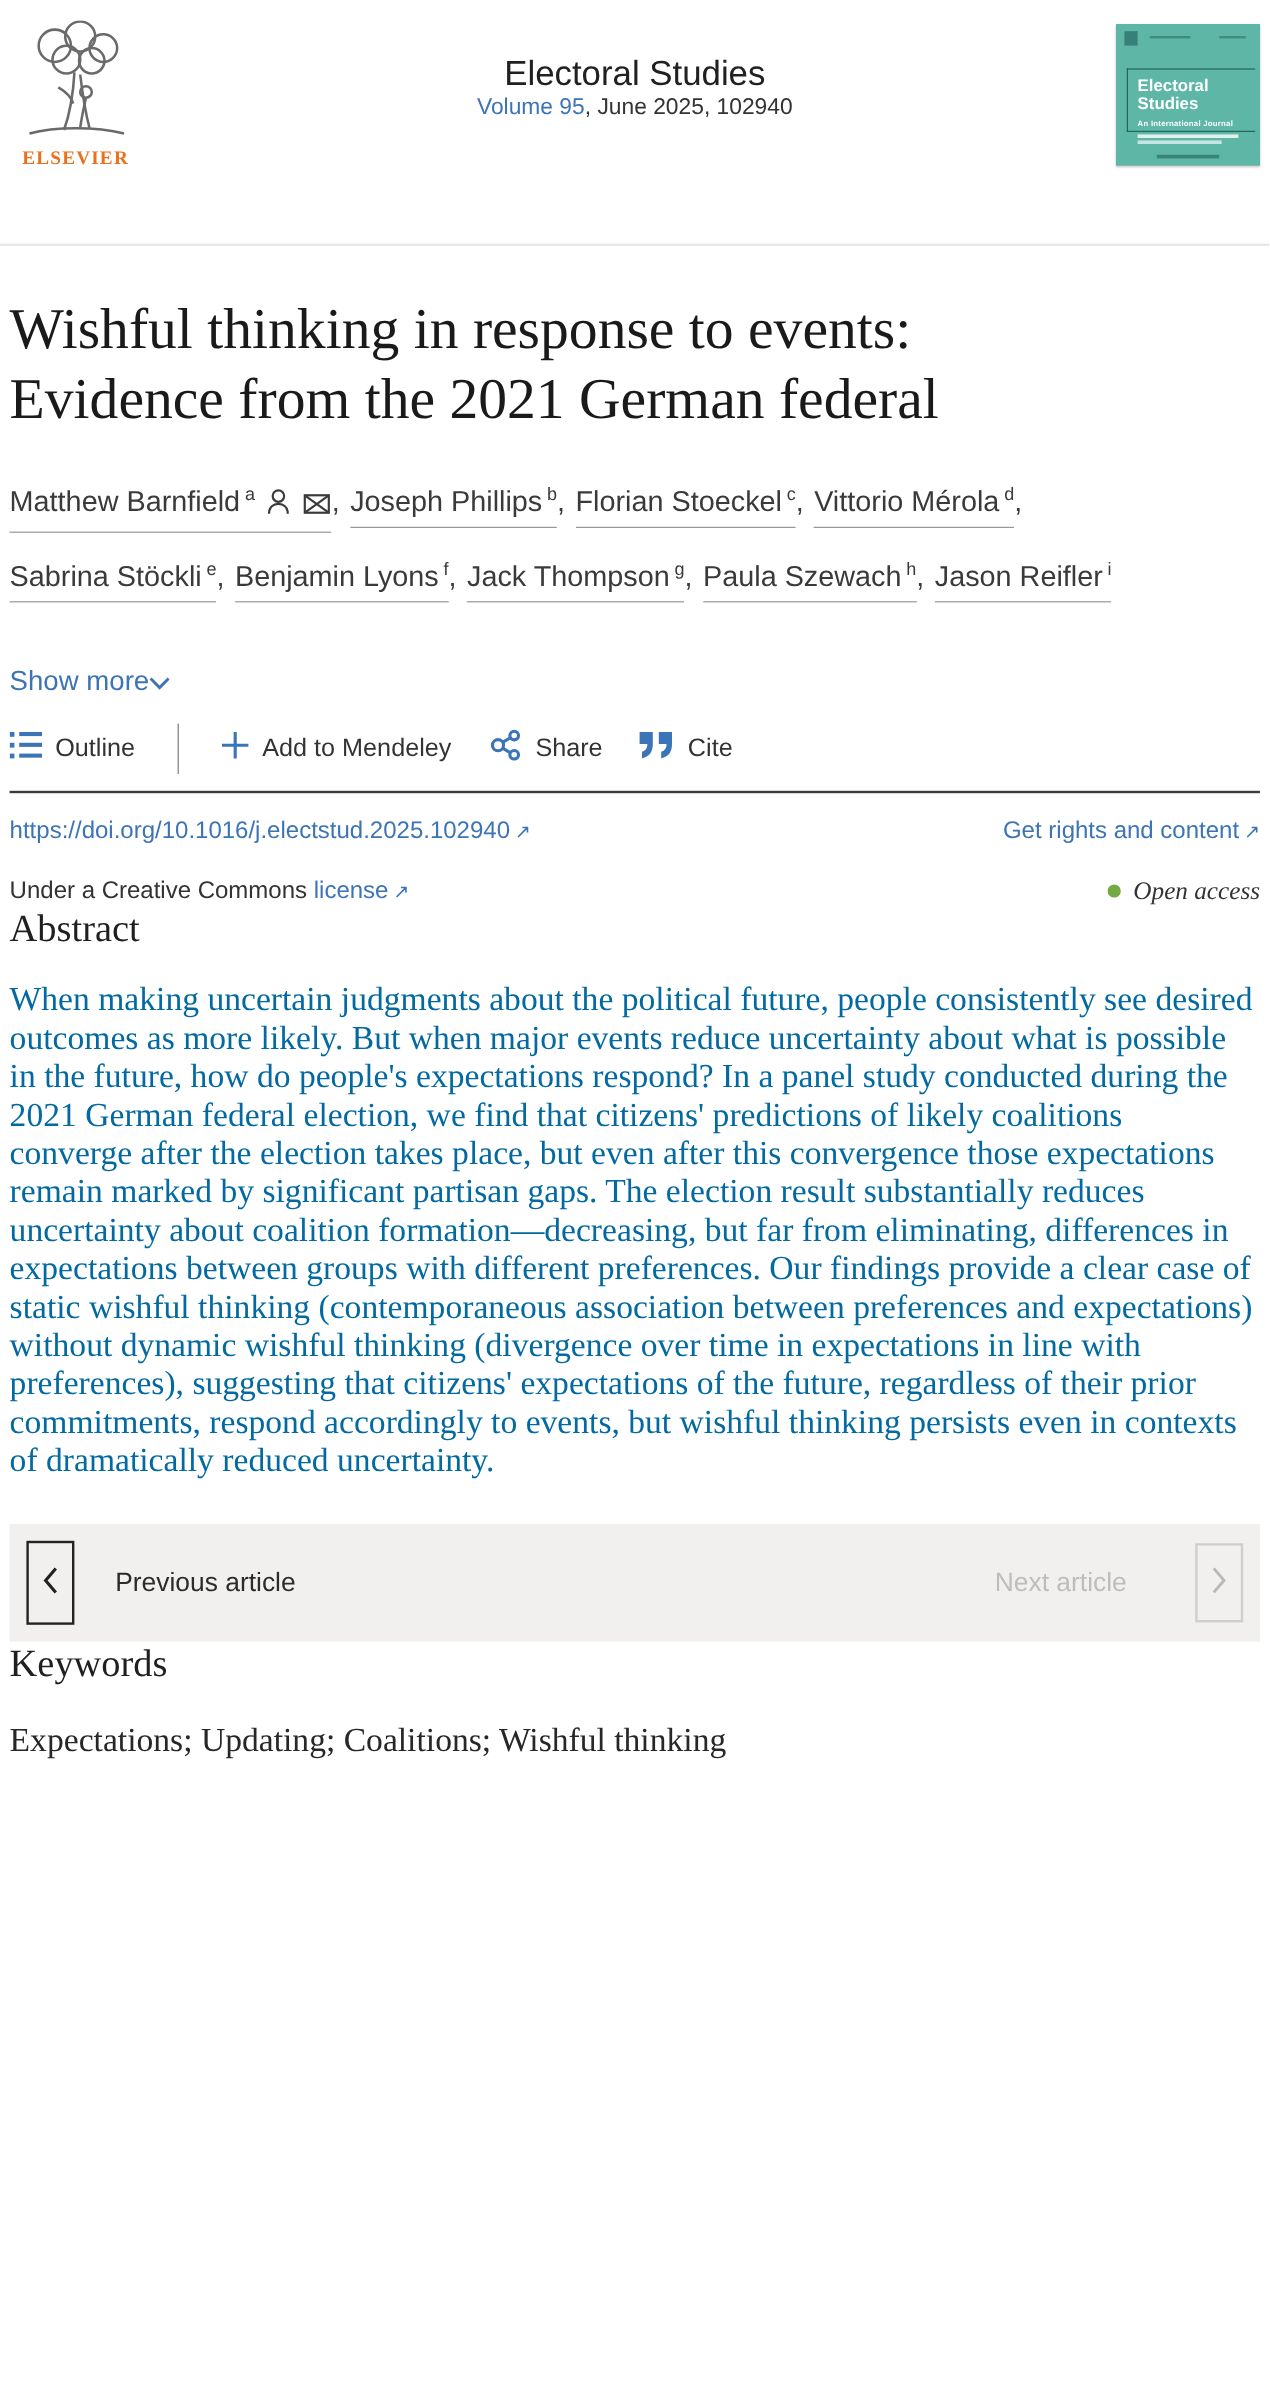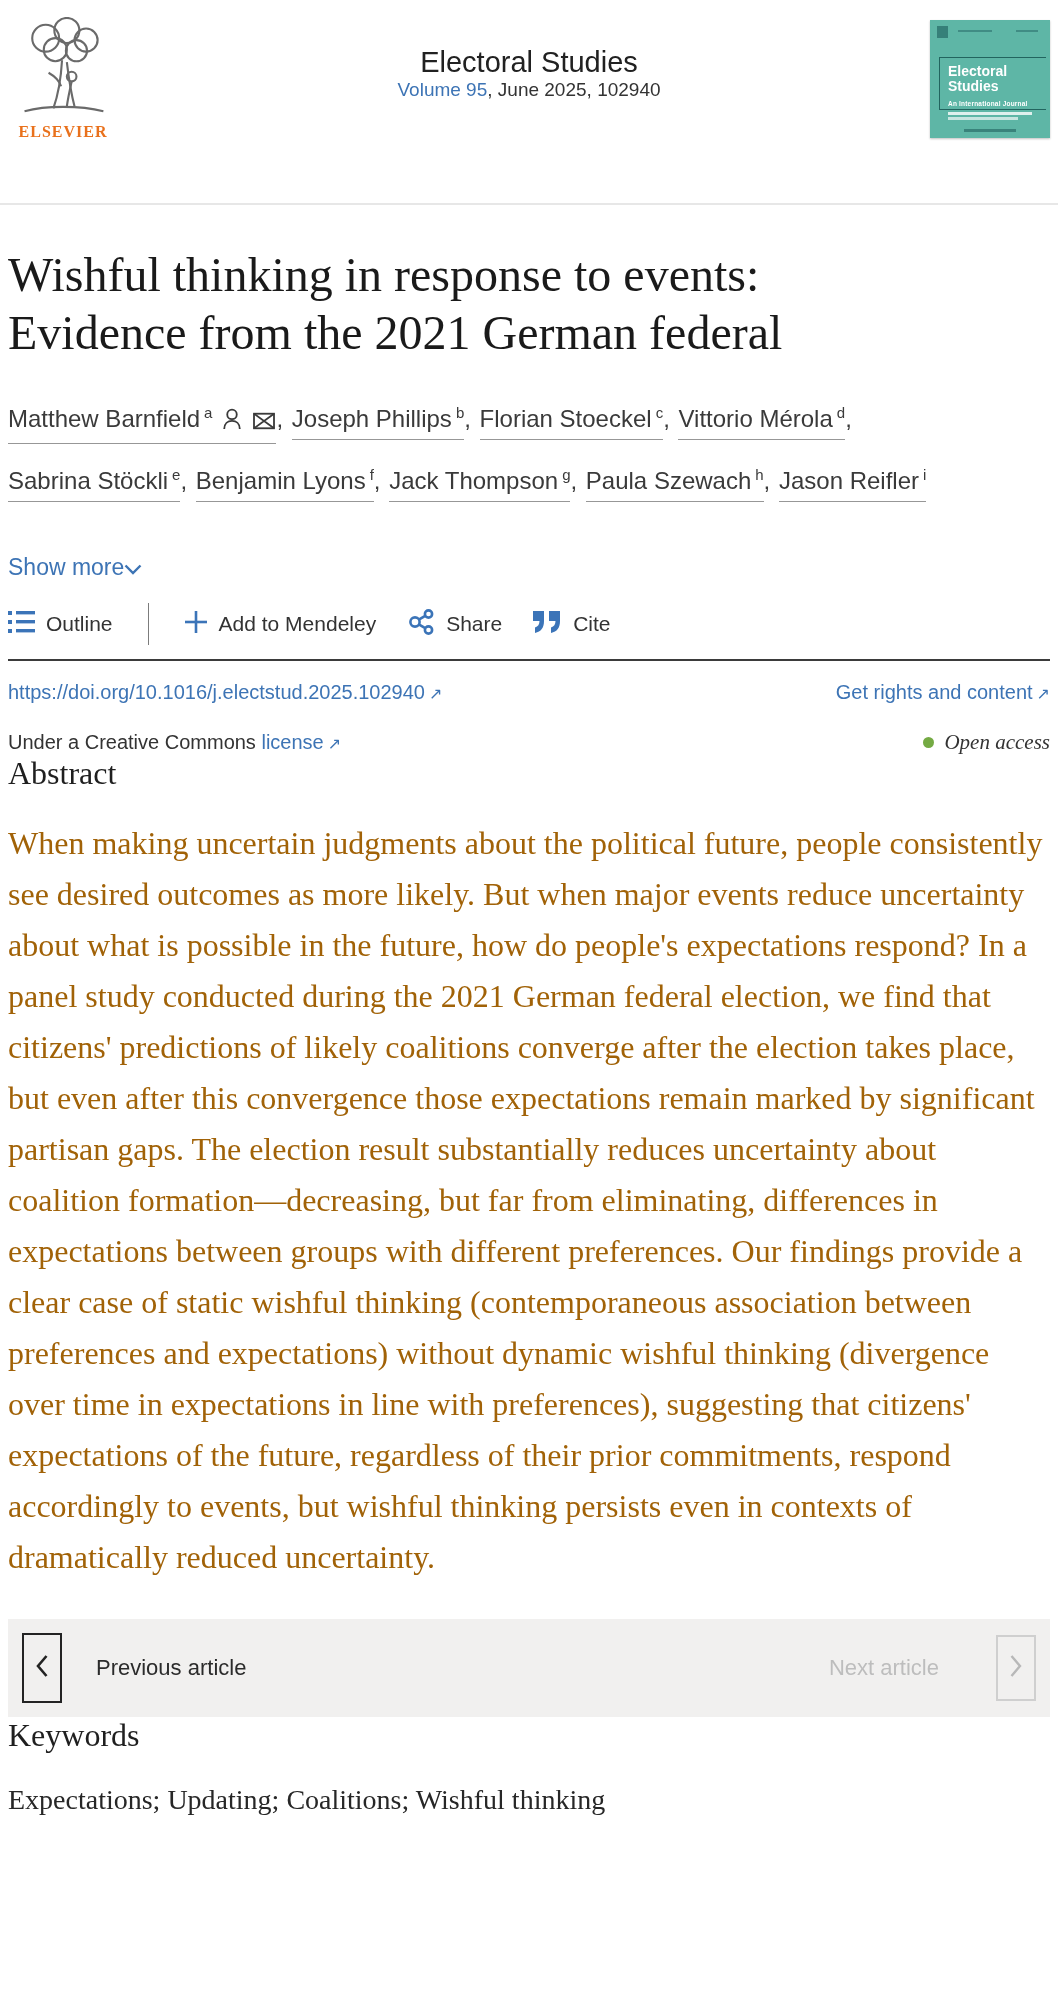--- a/index.html
+++ b/index.html
@@ -48,22 +48,22 @@
   .access-row{margin-top:20px;display:flex;justify-content:space-between;align-items:baseline;font-size:20px;}
   .license-row{margin-top:26px;display:flex;justify-content:space-between;align-items:center;font-size:20px;color:#333;}
   .ext{font-size:16px;margin-left:4px;}
   .oa{display:flex;align-items:center;gap:10px;}
   .oa-dot{width:11px;height:11px;border-radius:50%;background:#74aa43;}
   .oa-text{font-family:"Liberation Serif","DejaVu Serif",serif;font-style:italic;font-size:21px;color:#333;}
   
   h2.sec{font-family:"Liberation Serif","DejaVu Serif",serif;font-weight:normal;color:#1f1f1f;
          font-size:32px;margin:0;}
   .abstract-head{margin-top:82px;}
-  .abstract-body{font-family:"Liberation Serif","DejaVu Serif",serif;font-size:32px;line-height:51px;
-                 color:#a16207;margin-top:26px;width:1036px;}
+  .abstract-body{font-family:"Liberation Serif","DejaVu Serif",serif;font-size:28px;line-height:32px;
+                 color:#0369a1;margin-top:26px;width:1036px;}
   
   .pager{margin:36px 8px 0 8px;height:98px;background:#f1f0ef;display:flex;align-items:center;padding:0 14px;box-sizing:border-box;}
   .pv-btn{width:36px;height:66px;border:2.5px solid #232323;display:flex;align-items:center;justify-content:center;cursor:pointer;background:transparent;}
   .pv-label{margin-left:34px;font-size:22px;color:#2b2b2b;cursor:pointer;}
   .pager-spacer{flex:1;}
   .nx-label{font-size:22px;color:#bdbdbd;margin-right:57px;}
   .nx-btn{width:36px;height:62px;border:2px solid #cfcfcf;display:flex;align-items:center;justify-content:center;background:transparent;}
   
   .kw-head{margin-top:56px;}
   .kw-text{font-family:"Liberation Serif","DejaVu Serif",serif;font-size:28px;color:#272727;margin-top:30px;}

